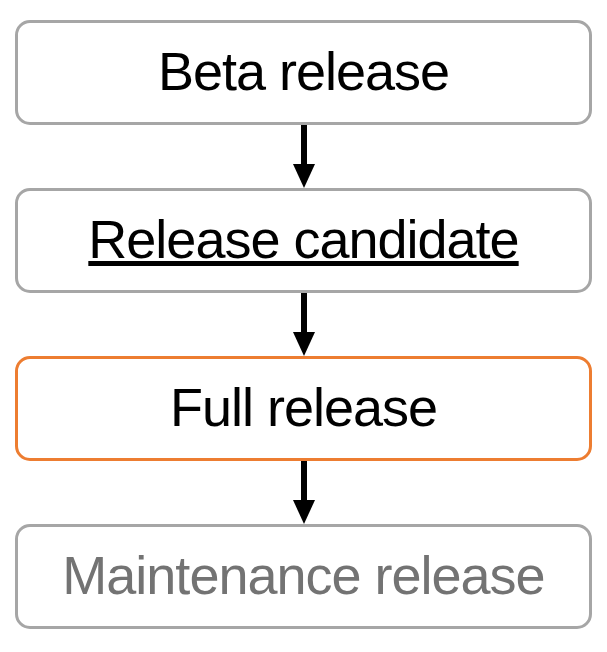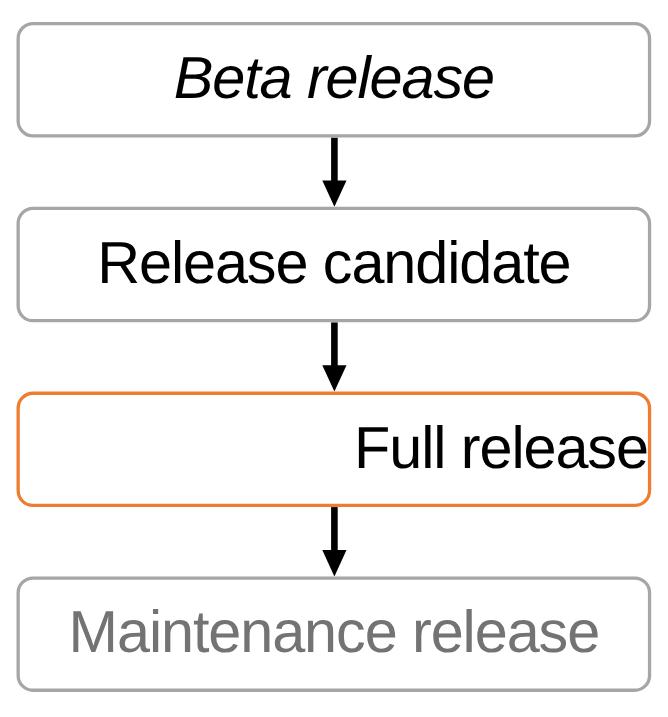--- a/index.html
+++ b/index.html
@@ -44,39 +44,39 @@
     display: block;
     width: 24px;
     height: 63px;
   }
 </style>
 </head>
 <body>
 
 <div class="diagram" style="background: rgb(255, 255, 255);">
 
-  <div class="flow-node" style="border-color: rgb(166, 166, 166); font-style: italic;">
+  <div class="flow-node" style="border-color: rgb(166, 166, 166);">
     <span class="node-label" style="color: rgb(0, 0, 0);">Beta release</span>
   </div>
 
   <svg class="arrow" viewBox="0 0 24 63" xmlns="http://www.w3.org/2000/svg">
     <rect class="arrow-shape" x="9" y="0" width="6" height="41" fill="#000000"></rect>
     <polygon class="arrow-shape" points="1,39 23,39 12,63" fill="#000000"></polygon>
   </svg>
 
-  <div class="flow-node" style="border-color: rgb(166, 166, 166);">
+  <div class="flow-node" style="border-color: rgb(166, 166, 166); text-decoration: underline;">
     <span class="node-label" style="color: rgb(0, 0, 0);">Release candidate</span>
   </div>
 
   <svg class="arrow" viewBox="0 0 24 63" xmlns="http://www.w3.org/2000/svg">
     <rect class="arrow-shape" x="9" y="0" width="6" height="41" fill="#000000"></rect>
     <polygon class="arrow-shape" points="1,39 23,39 12,63" fill="#000000"></polygon>
   </svg>
 
-  <div class="flow-node" style="border-color: rgb(237, 125, 49); justify-content: flex-end;">
+  <div class="flow-node" style="border-color: rgb(237, 125, 49);">
     <span class="node-label" style="color: rgb(0, 0, 0);">Full release</span>
   </div>
 
   <svg class="arrow" viewBox="0 0 24 63" xmlns="http://www.w3.org/2000/svg">
     <rect class="arrow-shape" x="9" y="0" width="6" height="41" fill="#000000"></rect>
     <polygon class="arrow-shape" points="1,39 23,39 12,63" fill="#000000"></polygon>
   </svg>
 
   <div class="flow-node" style="border-color: rgb(166, 166, 166);">
     <span class="node-label" style="color: #737373;">Maintenance release</span>

